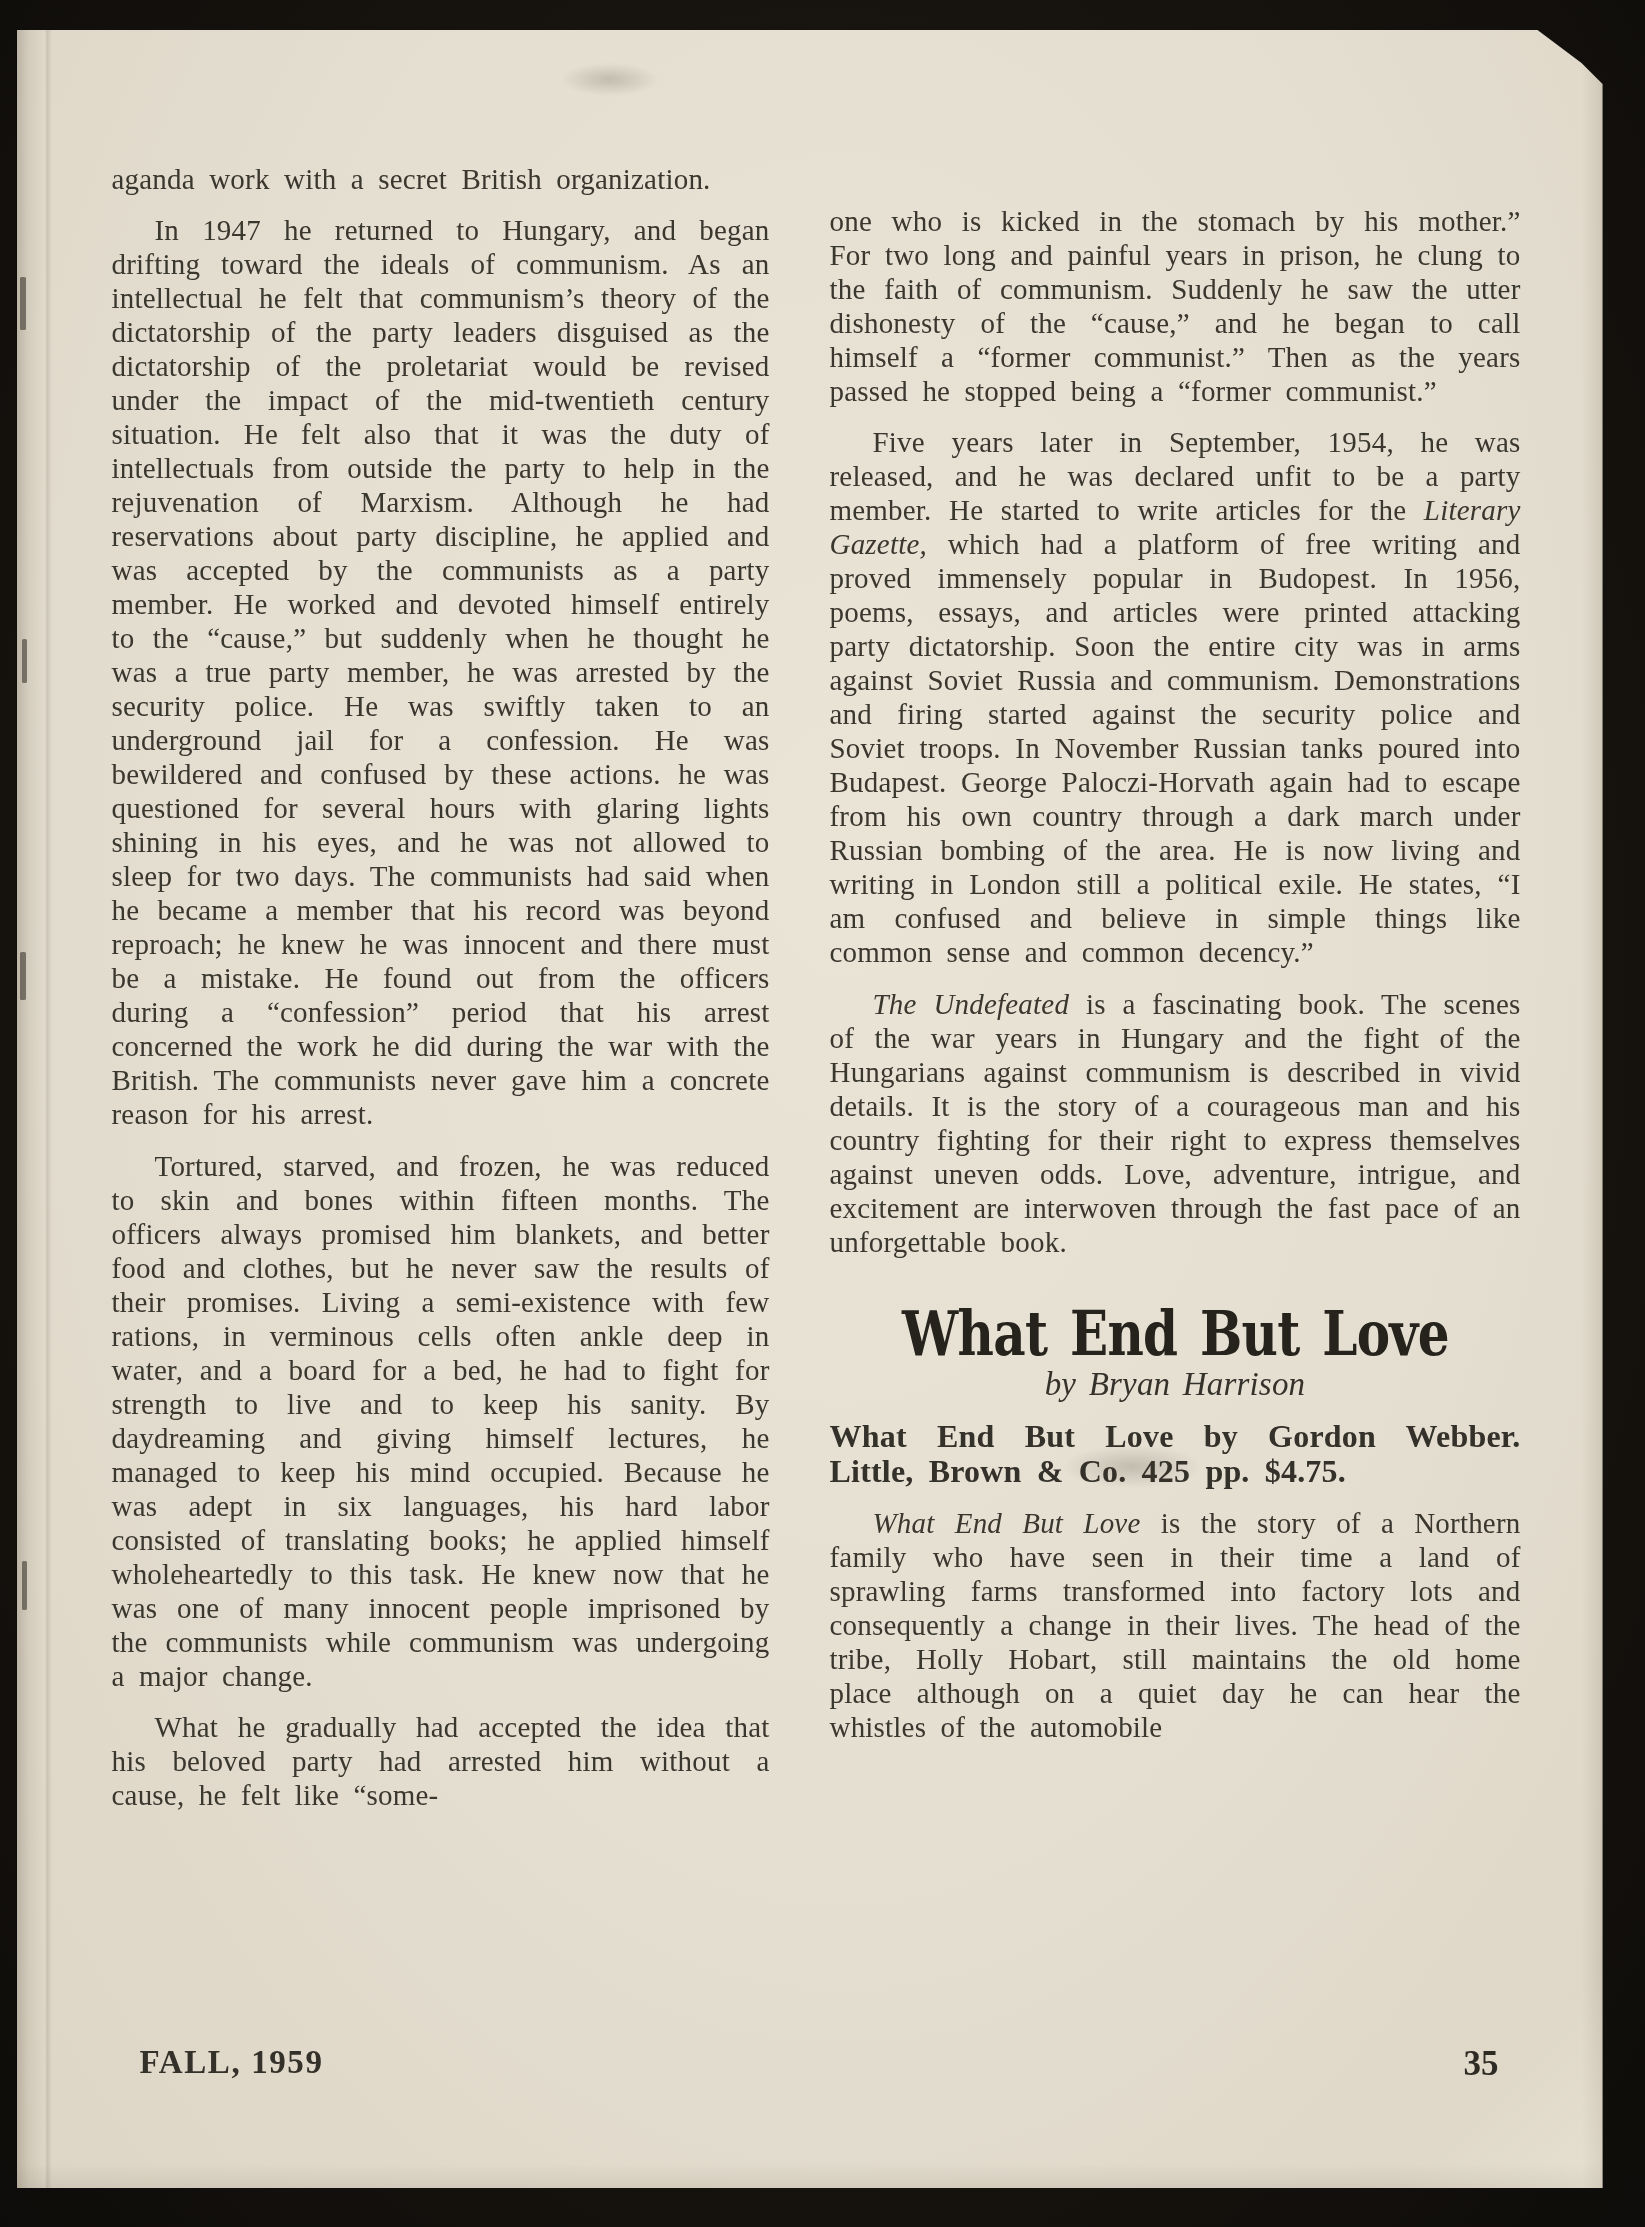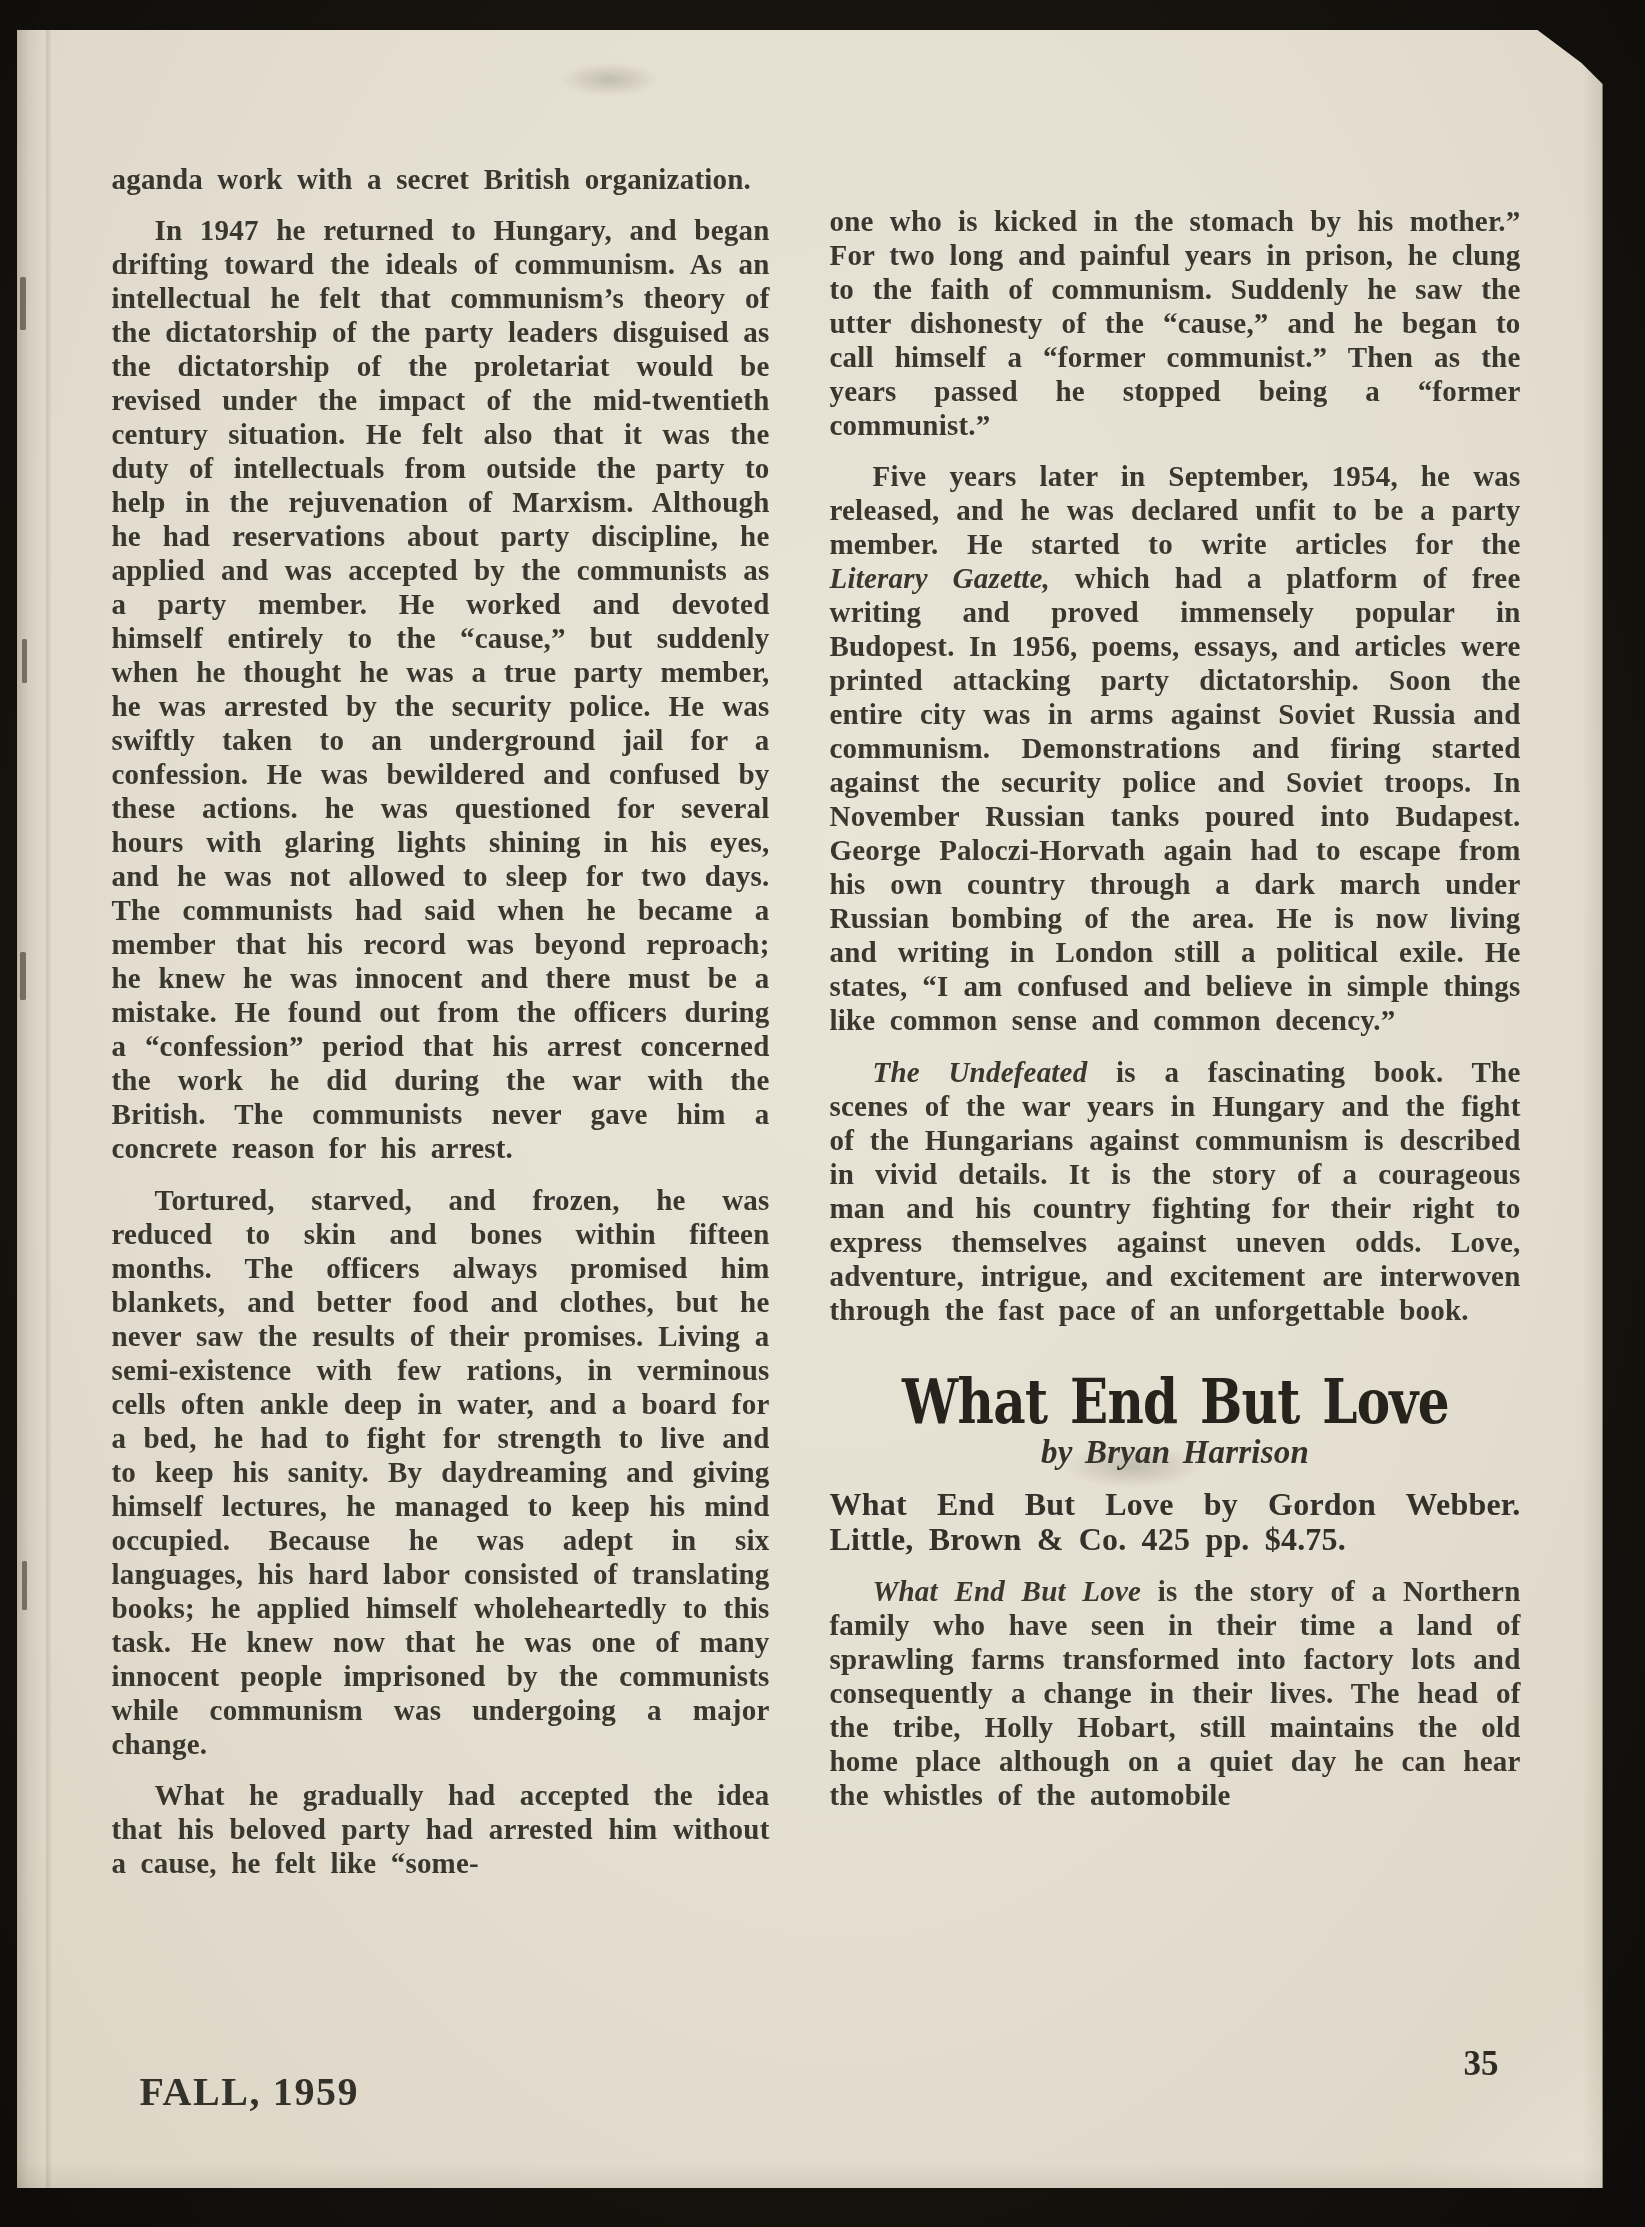--- a/index.html
+++ b/index.html
@@ -59,21 +59,21 @@
   .col {
     position: absolute;
     text-align: justify;
     font-size: 29px;
     line-height: 34px;
     word-spacing: 0.24em;
     letter-spacing: 0.2px;
   }
   .col-left  { left: 95px; top: 132px; width: 658px; }
   .col-right { left: 813px; top: 130px; width: 691px; margin-top: 44px; }
-  .col p { margin: 0 0 17.3px 0; font-weight: bold; }
+  .col p { margin: 0 0 17.3px 0; }
   .col p.indent { text-indent: 43px; }
   .col p.no-indent { text-indent: 0; }
   .article-title {
     margin: 43px 0 0 0;
     text-align: center;
     text-indent: 0;
     font-family: "DejaVu Serif", serif;
     font-weight: bold;
     font-size: 61px;
     line-height: 64px;
@@ -103,24 +103,23 @@
     font-size: 32px;
     line-height: 35px;
     color: #34312a;
   }
   .review-body { margin-top: 38px; }
   .footer-date {
     position: absolute;
     left: 123px;
     top: 2014px;
     font-weight: bold;
-    font-size: 40px;
+    font-size: 33px;
     letter-spacing: 1.6px;
     color: #34312a;
-    margin-top: 24px;
   }
   .page-number {
     position: absolute;
     left: 1447px;
     top: 2014px;
     font-weight: bold;
     font-size: 35px;
     color: #2e2b24;
   }
   i { font-style: italic; }

